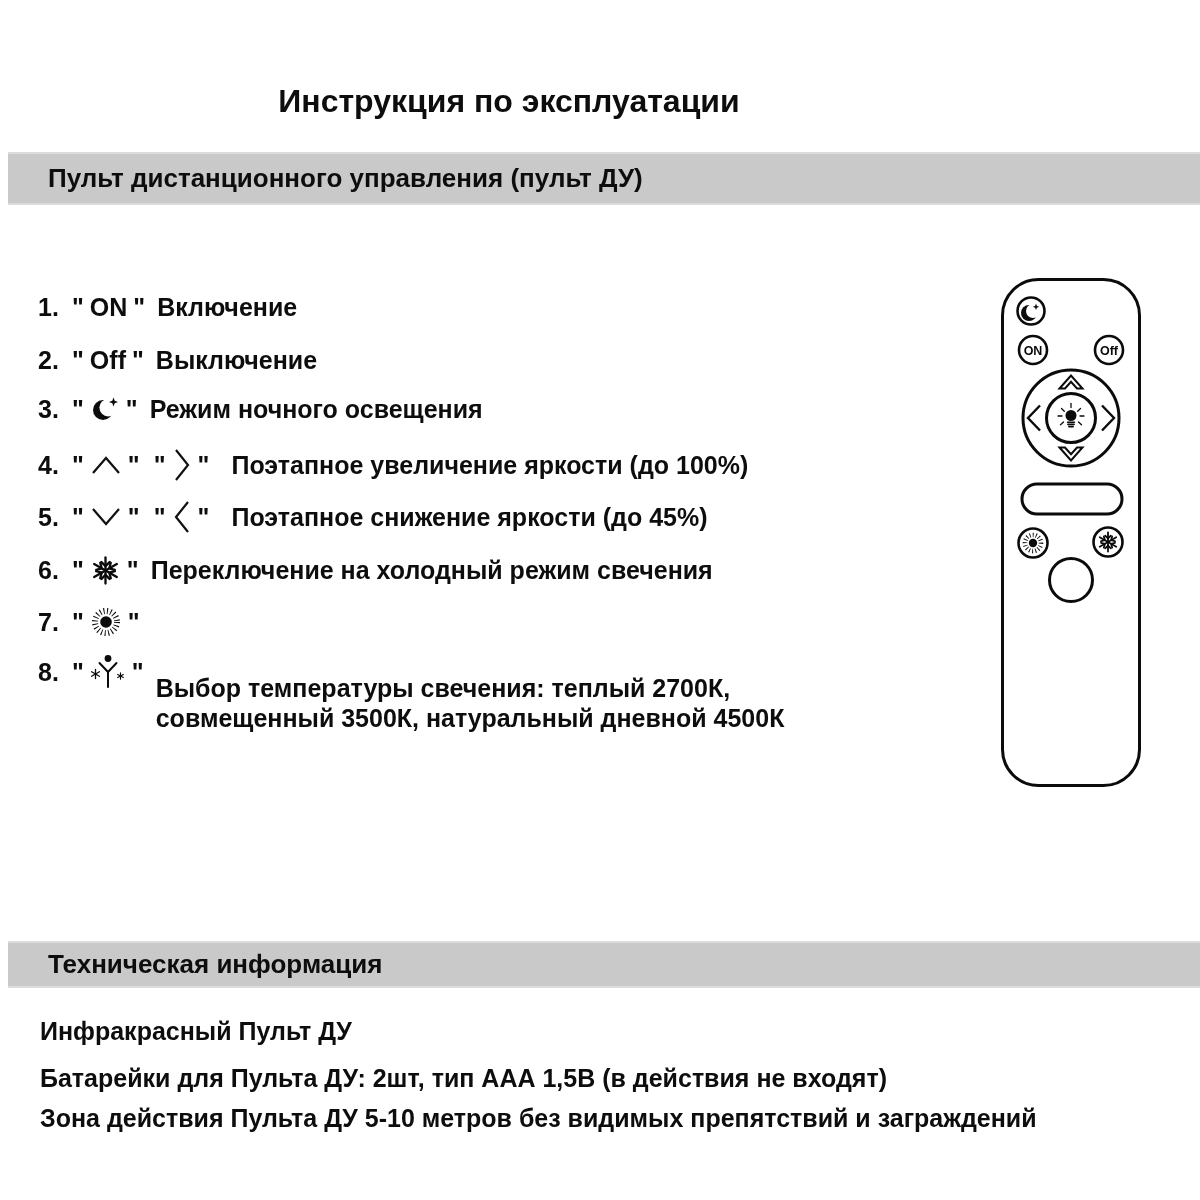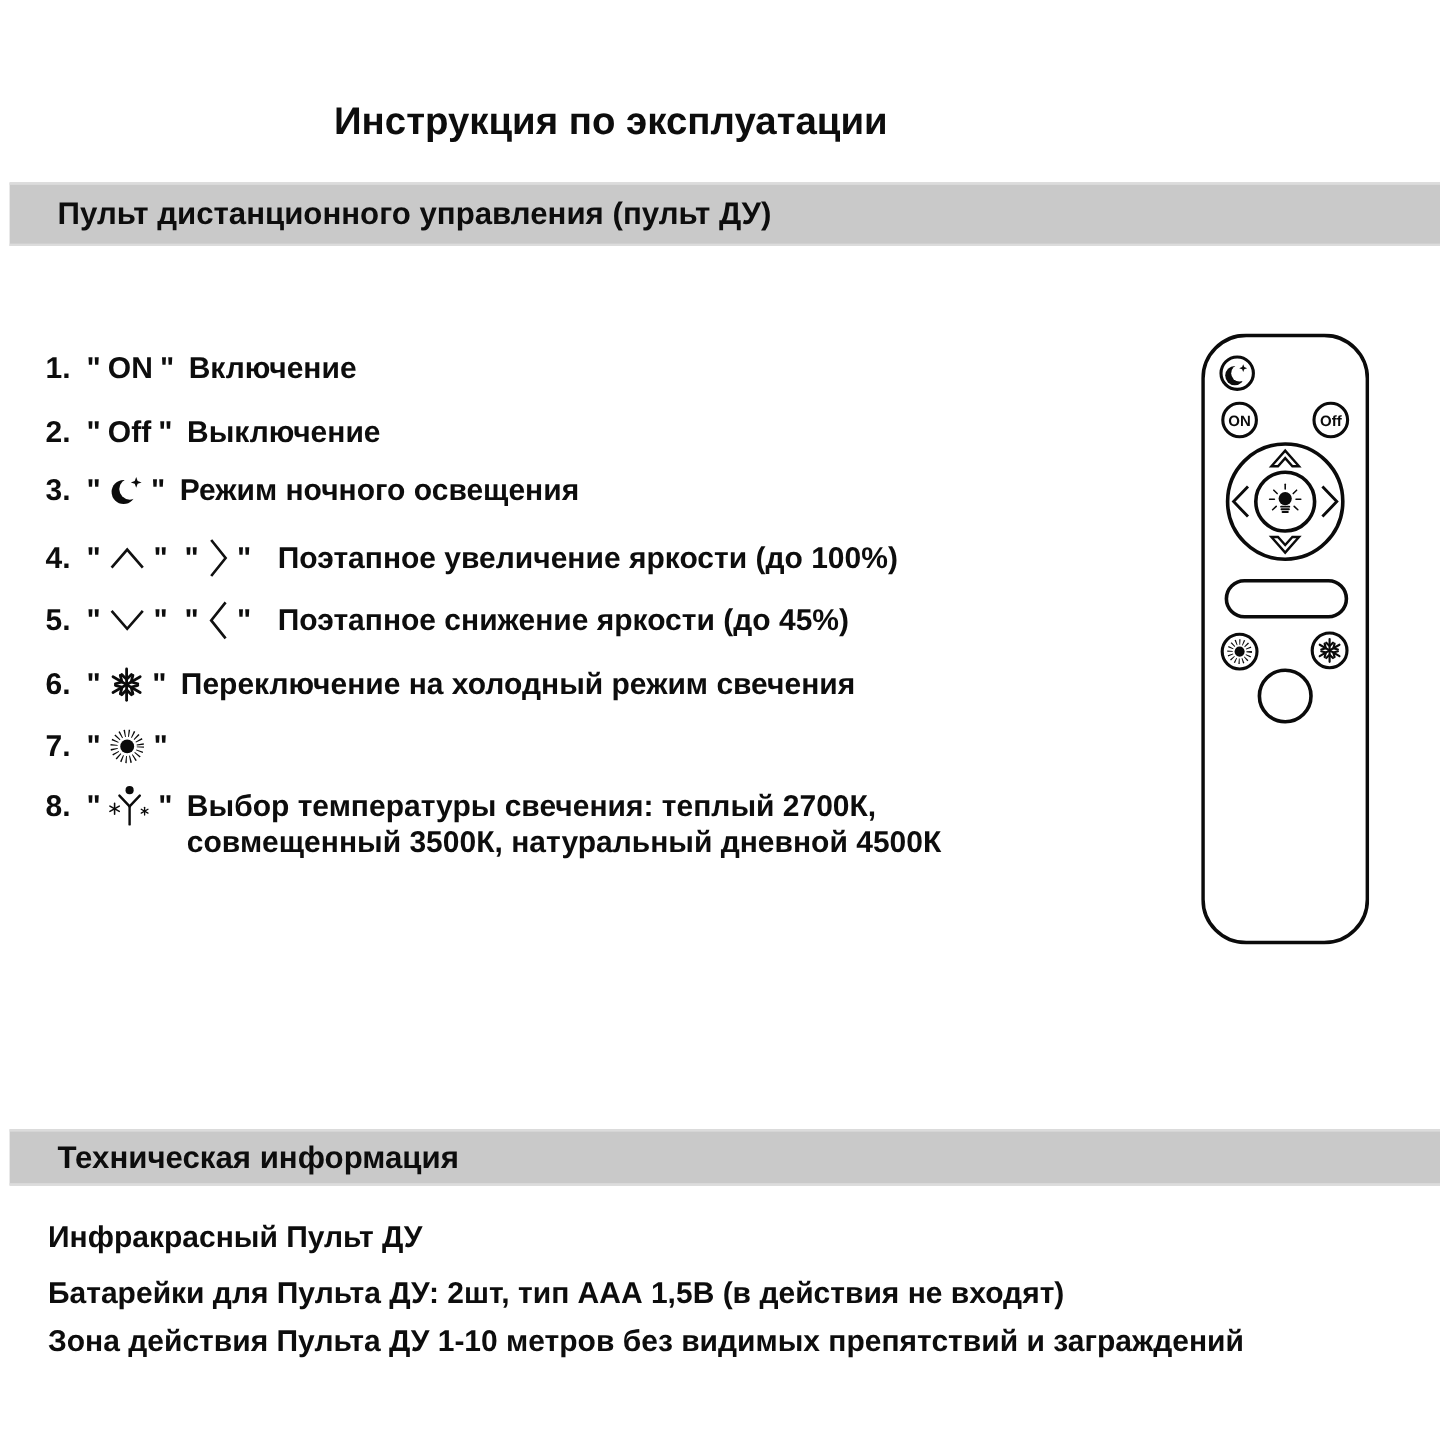--- a/index.html
+++ b/index.html
@@ -23,21 +23,21 @@
   .bar2{top:941px;height:47px;}
   .item{
     position:absolute;left:38px;display:flex;align-items:center;gap:6px;
     font-size:25px;line-height:30px;white-space:nowrap;height:36px;
   }
   .i1{top:289px;} .i2{top:342px;} .i3{top:391px;} .i4{top:447px;}
   .i5{top:499px;} .i6{top:552px;} .i7{top:604px;} .i8{top:657px;height:auto;align-items:flex-start;}
   .num{min-width:28px;}
   .desc{margin-left:6px;}
   .desc-wide{margin-left:16px;}
-  .i8 .desc{white-space:normal;max-width:648px;}
+  .i8 .desc{white-space:normal;max-width:648px;margin-top:16px;}
   .i8 .ic{margin-top:-4px;}
   .qg2{margin-left:8px;display:flex;align-items:center;gap:6px;}
   .ic{display:block;flex:none;}
   .tech-line{left:40px;font-size:25px;line-height:30px;white-space:nowrap;}
   .t1{top:1016px;text-align:right;} .t2{top:1063px;} .t3{top:1103px;}
   .remote{left:1001px;top:278px;}
 </style>
 </head>
 <body>
 
@@ -243,15 +243,15 @@
 
     <circle cx="70" cy="302" r="21.5" fill="none" stroke="#0b0b0b" stroke-width="3"></circle>
   </svg>
 
   <div class="abs bar bar2">
     <span>Техническая информация</span>
   </div>
 
   <div class="abs tech-line t1">Инфракрасный Пульт ДУ</div>
   <div class="abs tech-line t2">Батарейки для Пульта ДУ: 2шт, тип ААА 1,5В (в действия не входят)</div>
-  <div class="abs tech-line t3">Зона действия Пульта ДУ 1-10 метров без видимых препятствий и заграждений</div>
+  <div class="abs tech-line t3">Зона действия Пульта ДУ 5-10 метров без видимых препятствий и заграждений</div>
 
 </main>
 
 </body></html>

